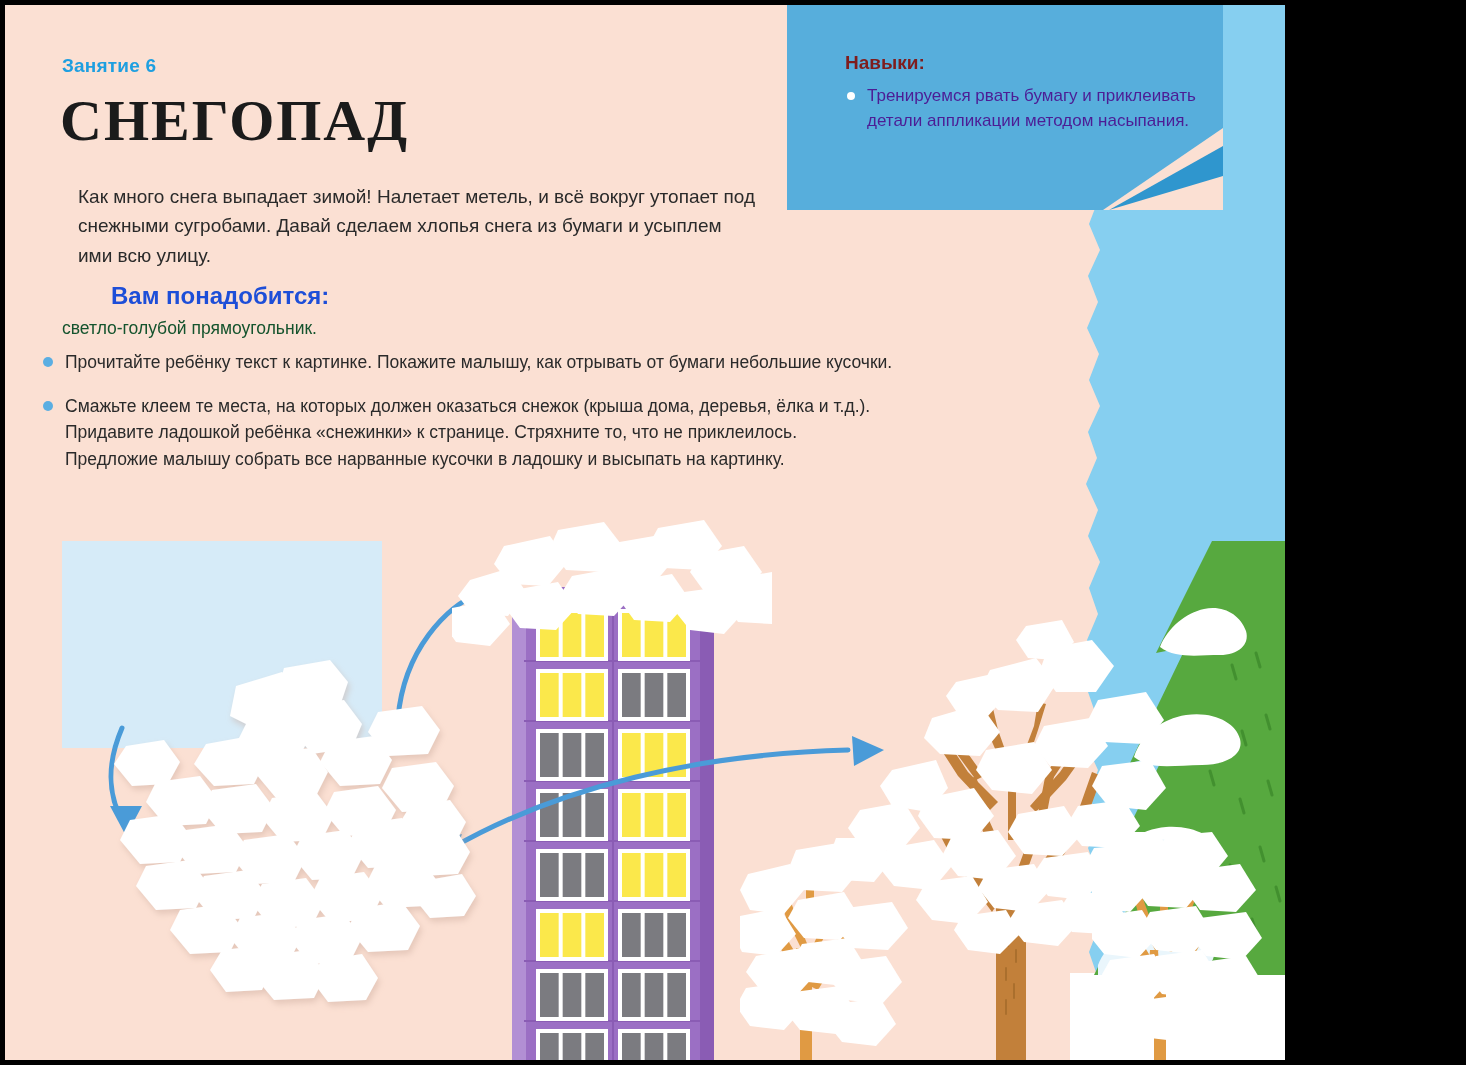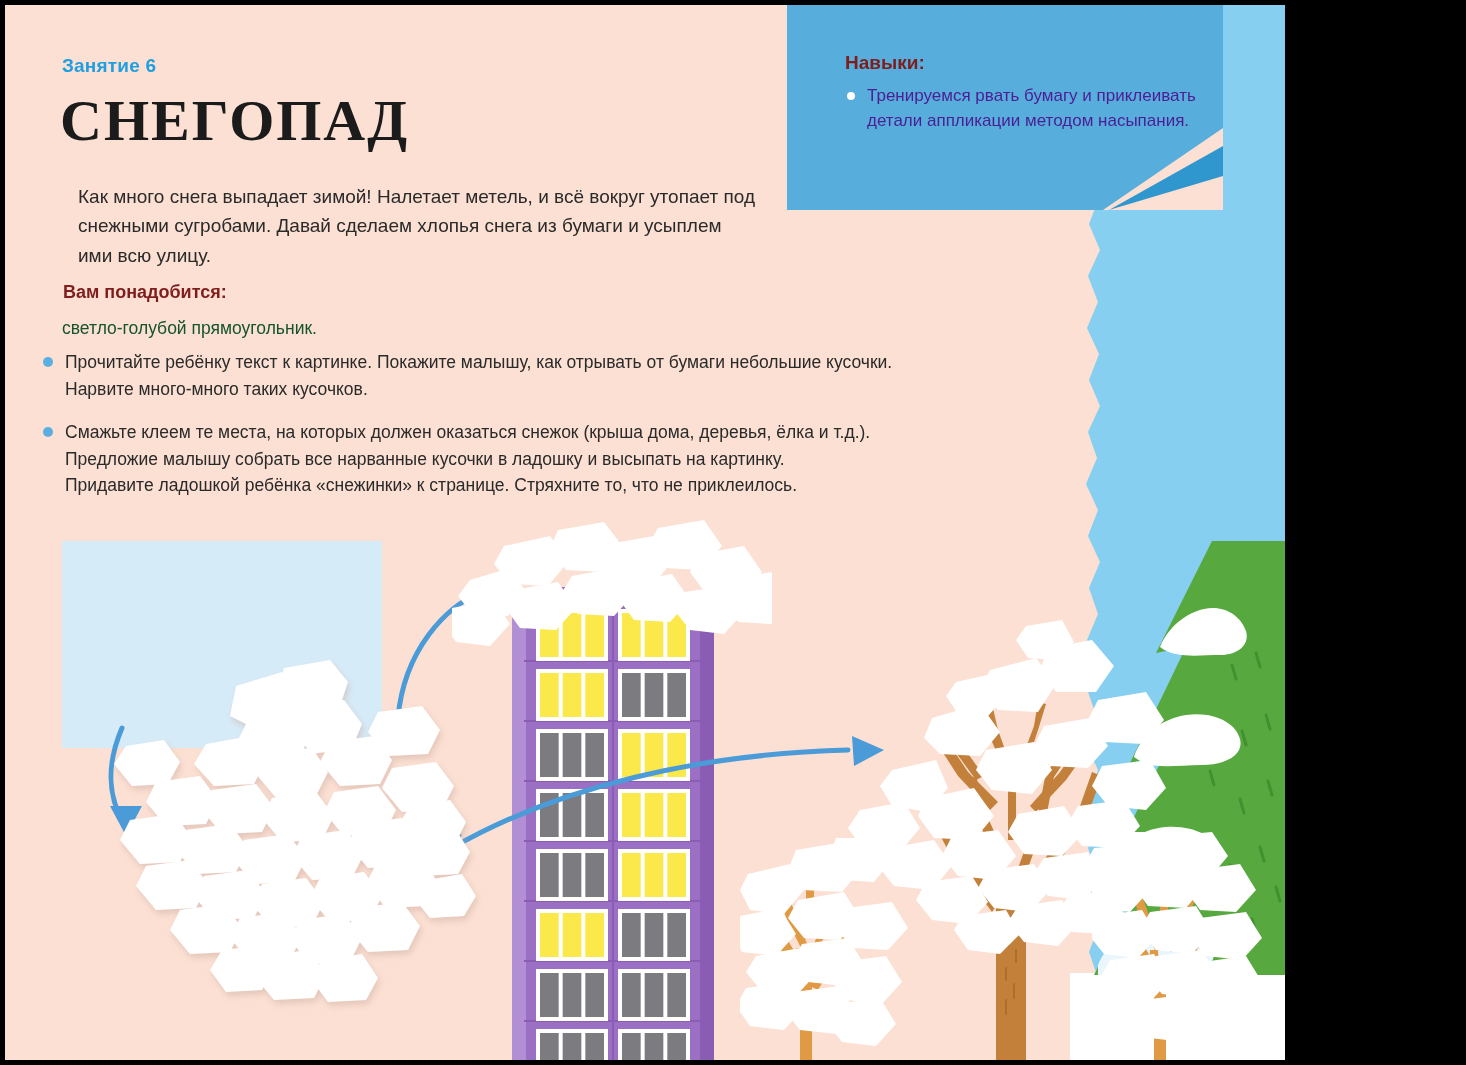--- a/index.html
+++ b/index.html
@@ -31,21 +31,21 @@
     font-family:Liberation Serif, serif;
   }
   .intro{
     position:absolute;left:62px;top:182px;width:680px;font-size:19px;
     color:#2A2A2A;line-height:1.55;margin-left:16px;
   }
   
   .needs-wrap{position:absolute;left:55px;top:279px;}
   .needs-hl{
     position:relative;display:inline-block;padding:3px 12px 4px 8px;
-    font-size:18px;font-weight:bold;color:#7f1d1d;
+    font-size:24px;font-weight:bold;color:#1d4ed8;margin-left:48px;
   }
   .needs-hl::before{
     content:"";position:absolute;left:0;top:2px;right:0;bottom:1px;
     background:#6FB9E8;border-radius:12px 10px 13px 11px;z-index:-1;
     transform:rotate(-.4deg);
   }
   .needs-val{
     position:absolute;left:62px;top:318px;font-size:17.5px;color:#14532d;
   }
   
@@ -191,27 +191,26 @@
 
   <div class="needs-wrap">
     <span class="needs-hl">Вам понадобится:</span>
   </div>
   <div class="needs-val">светло-голубой прямоугольник.</div>
 
   <div class="steps">
     <div class="step">
       <span class="dot"></span>
       <p>Прочитайте ребёнку текст к картинке. Покажите малышу, как отрывать от бумаги небольшие кусочки.</p>
-      <p>Нарвите много-много таких кусочков.</p>
     </div>
     <div class="step">
       <span class="dot"></span>
       <p>Смажьте клеем те места, на которых должен оказаться снежок (крыша дома, деревья, ёлка и т.д.).</p>
+      <p>Придавите ладошкой ребёнка «снежинки» к странице. Стряхните то, что не приклеилось.</p>
       <p>Предложие малышу собрать все нарванные кусочки в ладошку и высыпать на картинку.</p>
-      <p>Придавите ладошкой ребёнка «снежинки» к странице. Стряхните то, что не приклеилось.</p>
     </div>
   </div>
 
   <div class="callout">
     <div class="callout-inner">
       <h3>Навыки:</h3>
       <div class="c-item">
         <span class="c-dot"></span>
         <span>Тренируемся рвать бумагу и приклеивать детали аппликации методом насыпания.</span>
       </div>

